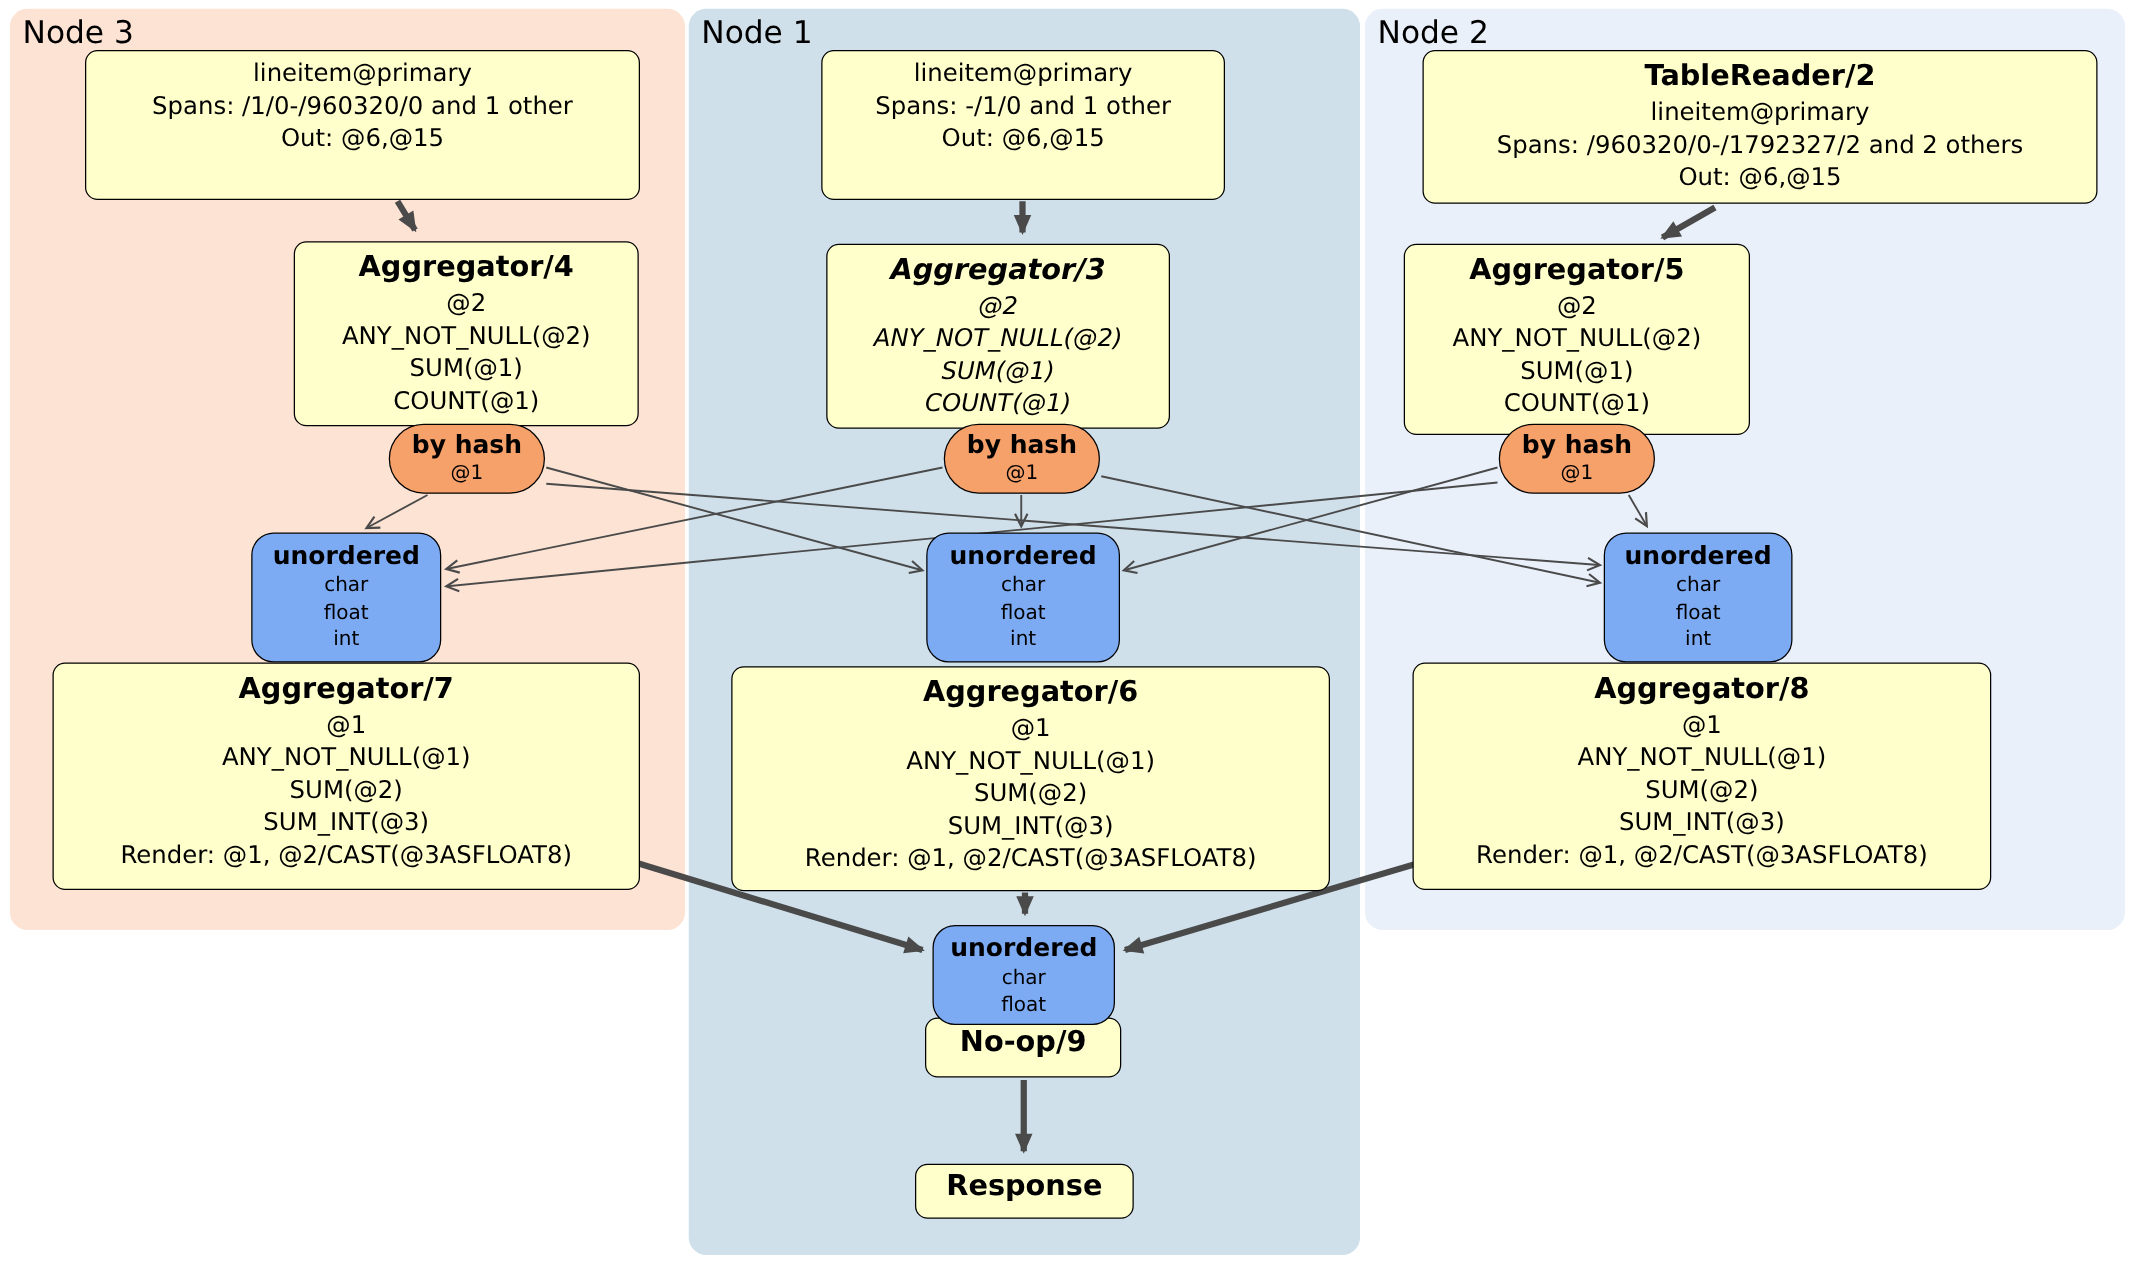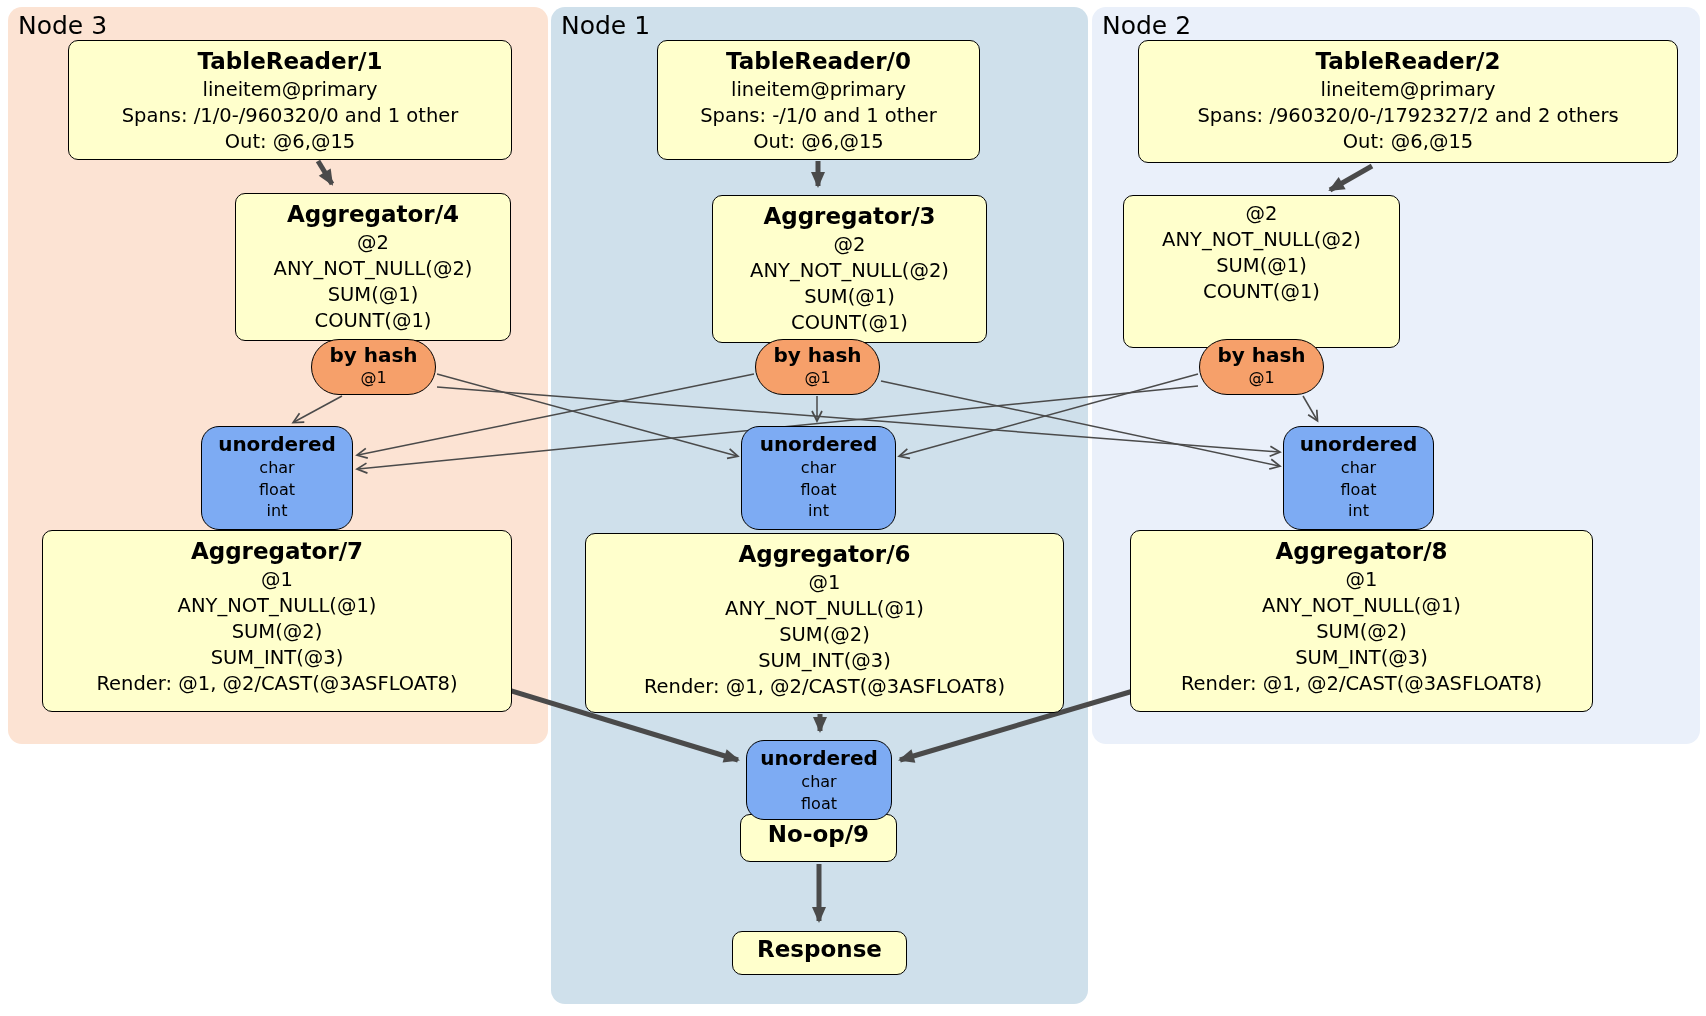--- a/index.html
+++ b/index.html
@@ -22,21 +22,21 @@
 
   
   .box{position:absolute;background:#ffffcc;border:1.7px solid #000;border-radius:10px;
        text-align:center;box-sizing:border-box;padding-top:5px;}
   .box .title{font-weight:bold;font-size:23px;line-height:31px;}
   .box .line{font-size:19.5px;line-height:26px;white-space:nowrap;}
   #box-tr1{left:68px;top:40px;width:444px;height:120px;}
   #box-tr0{left:657px;top:40px;width:323px;height:120px;}
   #box-tr2{left:1125px;top:40px;width:540px;height:123px;margin-left:13px;}
   #box-agg4{left:235px;top:193px;width:276px;height:148px;}
-  #box-agg3{left:712px;top:195px;width:275px;height:148px;}
+  #box-agg3{left:661px;top:195px;width:275px;height:148px;font-style:italic;}
   #box-agg5{left:1123px;top:195px;width:277px;height:153px;}
   #box-agg7{left:42px;top:530px;width:470px;height:182px;}
   #box-agg6{left:585px;top:533px;width:479px;height:180px;}
   #box-agg8{left:1130px;top:530px;width:463px;height:182px;}
   #box-noop{left:740px;top:814px;width:157px;height:48px;padding-top:4px;}
   #box-response{left:732px;top:931px;width:175px;height:44px;padding-top:2px;}
 
   
   .router{position:absolute;background:#f6a06a;border:1.6px solid #000;border-radius:28px;
           text-align:center;box-sizing:border-box;padding-top:3px;}
@@ -92,27 +92,25 @@
   <path class="edge-thin" d="M437,387 L1279,452" marker-end="url(#arrow-small)"></path>
   <path class="edge-thin" d="M817,396 L817,420" marker-end="url(#arrow-small)"></path>
   <path class="edge-thin" d="M754,374 L358,455" marker-end="url(#arrow-small)"></path>
   <path class="edge-thin" d="M881,381 L1279,466" marker-end="url(#arrow-small)"></path>
   <path class="edge-thin" d="M1303,396 L1317,420" marker-end="url(#arrow-small)"></path>
   <path class="edge-thin" d="M1198,374 L900,456" marker-end="url(#arrow-small)"></path>
   <path class="edge-thin" d="M1198,386 L358,469" marker-end="url(#arrow-small)"></path>
 </svg>
 
 <div class="box" id="box-tr1">
-  <div class="title">TableReader/1</div>
   <div class="line">lineitem@primary</div>
   <div class="line">Spans: /1/0-/960320/0 and 1 other</div>
   <div class="line">Out: @6,@15</div>
 </div>
 <div class="box" id="box-tr0">
-  <div class="title">TableReader/0</div>
   <div class="line">lineitem@primary</div>
   <div class="line">Spans: -/1/0 and 1 other</div>
   <div class="line">Out: @6,@15</div>
 </div>
 <div class="box" id="box-tr2">
   <div class="title">TableReader/2</div>
   <div class="line">lineitem@primary</div>
   <div class="line">Spans: /960320/0-/1792327/2 and 2 others</div>
   <div class="line">Out: @6,@15</div>
 </div>
@@ -125,20 +123,21 @@
   <div class="line">COUNT(@1)</div>
 </div>
 <div class="box" id="box-agg3">
   <div class="title">Aggregator/3</div>
   <div class="line">@2</div>
   <div class="line">ANY_NOT_NULL(@2)</div>
   <div class="line">SUM(@1)</div>
   <div class="line">COUNT(@1)</div>
 </div>
 <div class="box" id="box-agg5">
+  <div class="title">Aggregator/5</div>
   <div class="line">@2</div>
   <div class="line">ANY_NOT_NULL(@2)</div>
   <div class="line">SUM(@1)</div>
   <div class="line">COUNT(@1)</div>
 </div>
 
 <div class="box" id="box-agg7">
   <div class="title">Aggregator/7</div>
   <div class="line">@1</div>
   <div class="line">ANY_NOT_NULL(@1)</div>

